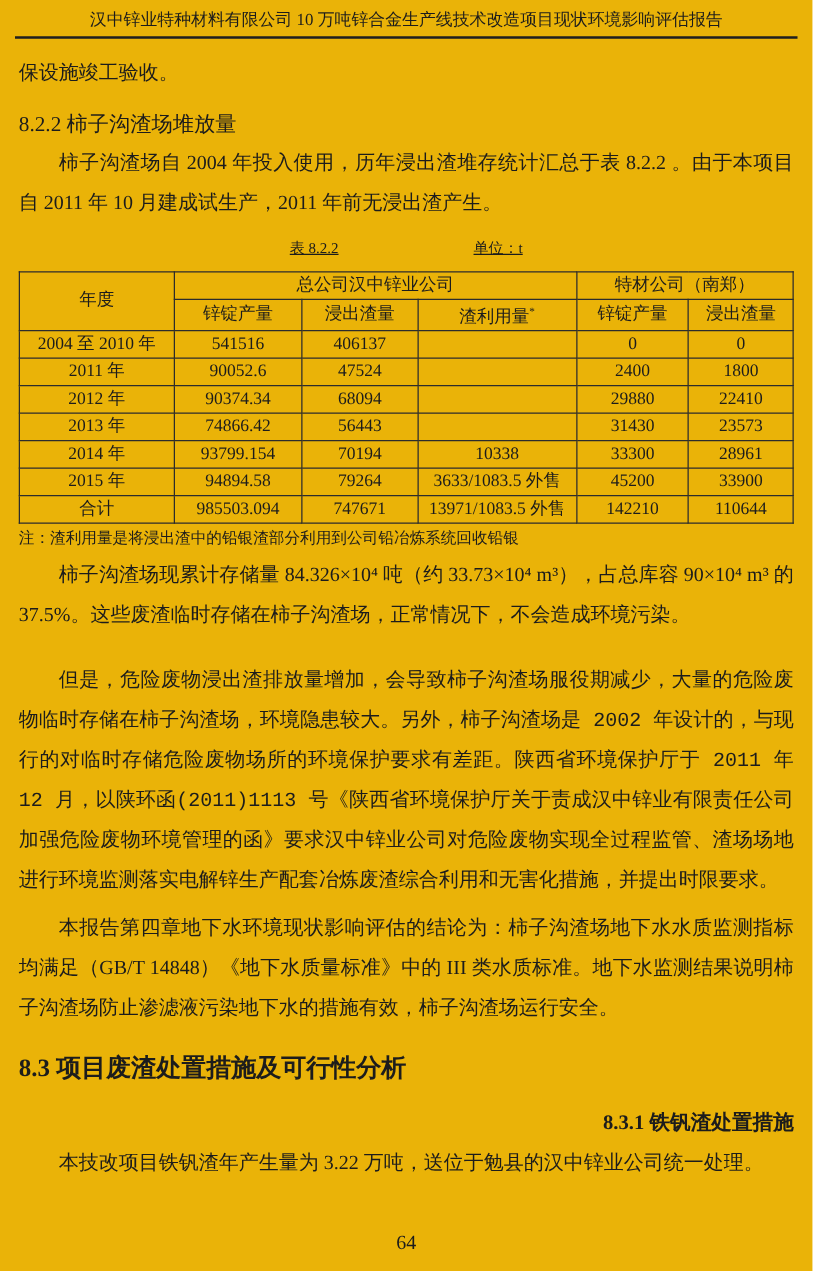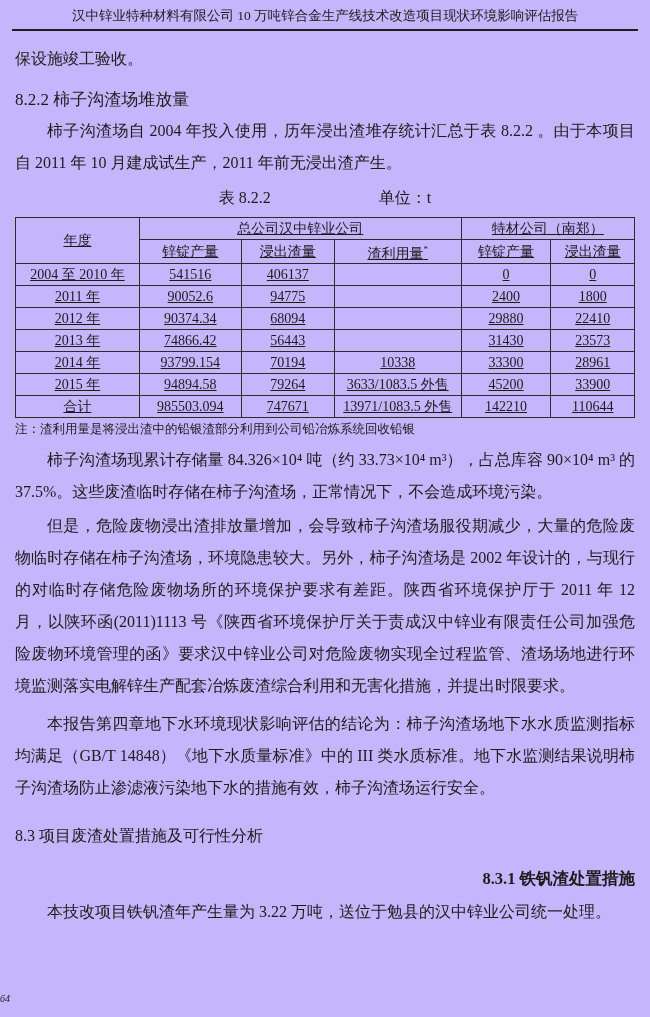--- a/index.html
+++ b/index.html
@@ -1,61 +1,61 @@
 <!DOCTYPE html>
 <html><head>
 <meta charset="utf-8">
 <style>
   html,body{margin:0;padding:0;background:#ffffff;}
   .page{
-    width:650px;height:1017px;background:#c4b5fd;position:relative;
+    width:650px;height:1017px;background:#eab308;position:relative;
     font-family:"Liberation Serif","DejaVu Serif",serif;color:#1c1c1c;
     box-sizing:border-box;overflow:hidden;
   }
   .running-header{
     margin:0 12px;padding-top:7px;padding-bottom:5px;
     text-align:center;font-size:13.5px;line-height:17px;
     border-bottom:2.5px solid #1f1f1f;
   }
   .content{padding:0 15px;}
   .body-para{
     font-size:16px;line-height:32px;text-align:justify;
     text-indent:2em;margin:0;
   }
   .intro-line{text-indent:0;margin-top:12px;}
   .sec-heading{
     font-weight:normal;margin:14px 0 0 0;font-size:17px;line-height:22px;
   }
   .sec-heading-big{
-    font-weight:normal;margin:18px 0 0 0;font-size:16px;line-height:28px;
+    font-weight:bold;margin:18px 0 0 0;font-size:20px;line-height:28px;
   }
   .sec-heading-sub{
     font-weight:bold;margin:18px 0 0 0;font-size:16.5px;line-height:22px;text-align:right;
   }
   .table-caption{
     display:flex;justify-content:center;align-items:flex-start;
-    font-size:16px;line-height:26px;margin-top:6px;
+    font-size:12px;line-height:26px;margin-top:6px;text-decoration:underline;
   }
   .cap-title{margin-left:26px;}
   .cap-unit{margin-left:108px;}
   table.data-table{
-    width:100%;border-collapse:collapse;table-layout:fixed;margin-top:6px;text-decoration:underline;
+    width:100%;border-collapse:collapse;table-layout:fixed;margin-top:6px;
   }
   table.data-table td{
     border:1.5px solid #2c2c2c;text-align:center;vertical-align:middle;
     font-size:14px;line-height:19px;height:21px;padding:0 2px;
     overflow:hidden;white-space:nowrap;
   }
   table.data-table sup{font-size:9px;}
   .table-note{
     font-size:12.5px;line-height:18px;margin-top:2px;text-align:left;
   }
   .page-footer{
     position:absolute;bottom:13px;left:0;right:0;
-    font-size:10px;font-style:italic;
+    text-align:center;font-size:16px;
   }
 </style>
 </head>
 <body>
 
 <div class="page">
 
   <div class="running-header">汉中锌业特种材料有限公司 10 万吨锌合金生产线技术改造项目现状环境影响评估报告</div>
 
   <div class="content">
@@ -97,21 +97,21 @@
         <td>2004 至 2010 年</td>
         <td>541516</td>
         <td>406137</td>
         <td></td>
         <td>0</td>
         <td>0</td>
       </tr>
       <tr>
         <td>2011 年</td>
         <td>90052.6</td>
-        <td>94775</td>
+        <td>47524</td>
         <td></td>
         <td>2400</td>
         <td>1800</td>
       </tr>
       <tr>
         <td>2012 年</td>
         <td>90374.34</td>
         <td>68094</td>
         <td></td>
         <td>29880</td>
@@ -149,21 +149,21 @@
         <td>142210</td>
         <td>110644</td>
       </tr>
     </tbody>
       </table>
 
     <div class="table-note">注：渣利用量是将浸出渣中的铅银渣部分利用到公司铅冶炼系统回收铅银</div>
 
     <p class="body-para" style="margin-top:6px;">柿子沟渣场现累计存储量 84.326×10⁴ 吨（约 33.73×10⁴ m³），占总库容 90×10⁴ m³ 的 37.5%。这些废渣临时存储在柿子沟渣场，正常情况下，不会造成环境污染。</p>
 
-    <p class="body-para" style="margin-top:2px;">但是，危险废物浸出渣排放量增加，会导致柿子沟渣场服役期减少，大量的危险废物临时存储在柿子沟渣场，环境隐患较大。另外，柿子沟渣场是 2002 年设计的，与现行的对临时存储危险废物场所的环境保护要求有差距。陕西省环境保护厅于 2011 年 12 月，以陕环函(2011)1113 号《陕西省环境保护厅关于责成汉中锌业有限责任公司加强危险废物环境管理的函》要求汉中锌业公司对危险废物实现全过程监管、渣场场地进行环境监测落实电解锌生产配套冶炼废渣综合利用和无害化措施，并提出时限要求。</p>
+    <p class="body-para" style="margin-top:20px;font-family:Liberation Mono, monospace;">但是，危险废物浸出渣排放量增加，会导致柿子沟渣场服役期减少，大量的危险废物临时存储在柿子沟渣场，环境隐患较大。另外，柿子沟渣场是 2002 年设计的，与现行的对临时存储危险废物场所的环境保护要求有差距。陕西省环境保护厅于 2011 年 12 月，以陕环函(2011)1113 号《陕西省环境保护厅关于责成汉中锌业有限责任公司加强危险废物环境管理的函》要求汉中锌业公司对危险废物实现全过程监管、渣场场地进行环境监测落实电解锌生产配套冶炼废渣综合利用和无害化措施，并提出时限要求。</p>
 
 
     <p class="body-para" style="margin-top:6px;">本报告第四章地下水环境现状影响评估的结论为：柿子沟渣场地下水水质监测指标均满足（GB/T 14848）《地下水质量标准》中的 III 类水质标准。地下水监测结果说明柿子沟渣场防止渗滤液污染地下水的措施有效，柿子沟渣场运行安全。</p>
 
     <div class="sec-heading-big">8.3 项目废渣处置措施及可行性分析</div>
 
     <div class="sec-heading-sub">8.3.1 铁钒渣处置措施</div>
 
     <p class="body-para" style="margin-top:6px;">本技改项目铁钒渣年产生量为 3.22 万吨，送位于勉县的汉中锌业公司统一处理。</p>
 

